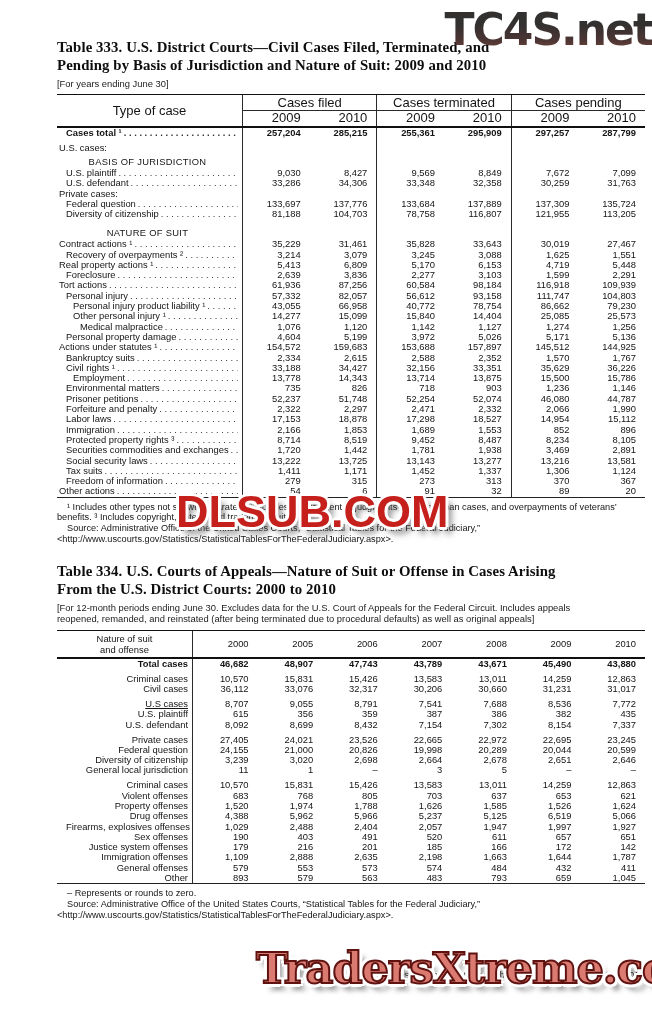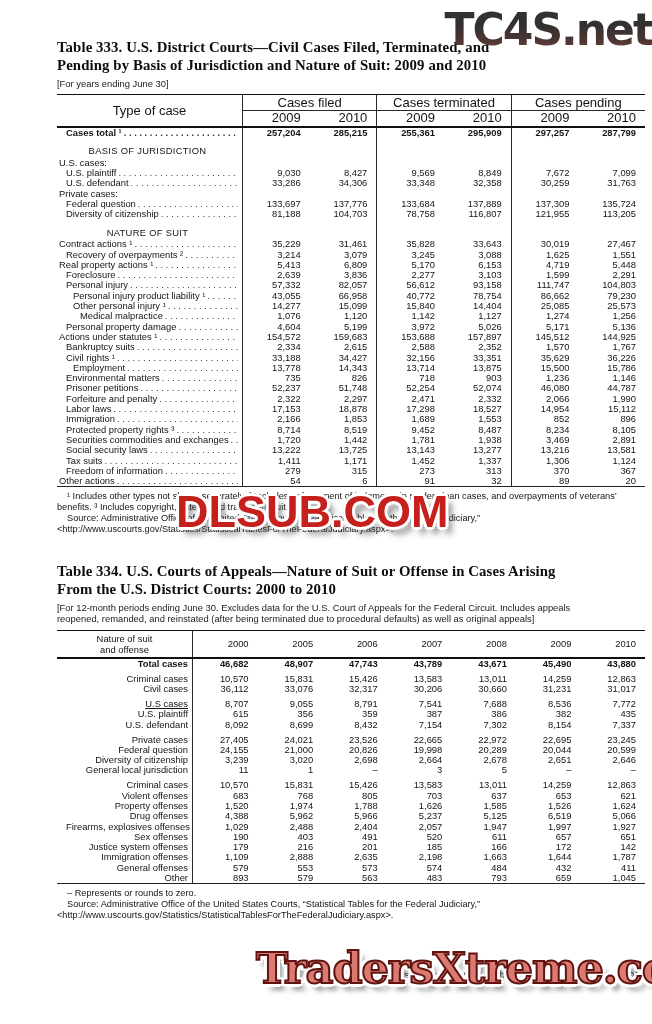--- a/index.html
+++ b/index.html
@@ -123,33 +123,33 @@
           </div>
           <div class="trow blank">
             <div class="stub"></div>
             <div class="val"></div>
             <div class="val vdiv"></div>
             <div class="val"></div>
             <div class="val vdiv"></div>
             <div class="val"></div>
             <div class="val"></div>
           </div>
+          <div class="trow">
+            <div class="stub">
+              <span class="lbl" style="padding-left: 2px;">U.S. cases:</span>
+            </div>
+            <div class="val"></div>
+            <div class="val vdiv"></div>
+            <div class="val"></div>
+            <div class="val vdiv"></div>
+            <div class="val"></div>
+            <div class="val"></div>
+          </div>
           <div class="trow section">
             <div class="stub">BASIS OF JURISDICTION</div>
-            <div class="val"></div>
-            <div class="val vdiv"></div>
-            <div class="val"></div>
-            <div class="val vdiv"></div>
-            <div class="val"></div>
-            <div class="val"></div>
-          </div>
-          <div class="trow">
-            <div class="stub">
-              <span class="lbl" style="padding-left: 2px;">U.S. cases:</span>
-            </div>
             <div class="val"></div>
             <div class="val vdiv"></div>
             <div class="val"></div>
             <div class="val vdiv"></div>
             <div class="val"></div>
             <div class="val"></div>
           </div>
           <div class="trow">
             <div class="stub">
               <span class="lbl" style="padding-left: 9px;">U.S. plaintiff</span>
@@ -267,20 +267,32 @@
             <div class="stub">
               <span class="lbl" style="padding-left: 9px;">Foreclosure</span>
               <span class="dots"></span>
             </div>
             <div class="val">2,639</div>
             <div class="val vdiv">3,836</div>
             <div class="val">2,277</div>
             <div class="val vdiv">3,103</div>
             <div class="val">1,599</div>
             <div class="val">2,291</div>
+          </div>
+          <div class="trow">
+            <div class="stub">
+              <span class="lbl" style="padding-left: 2px;">Tort actions</span>
+              <span class="dots"></span>
+            </div>
+            <div class="val">61,936</div>
+            <div class="val vdiv">87,256</div>
+            <div class="val">60,584</div>
+            <div class="val vdiv">98,184</div>
+            <div class="val">116,918</div>
+            <div class="val">109,939</div>
           </div>
           <div class="trow">
             <div class="stub">
               <span class="lbl" style="padding-left: 9px;">Personal injury</span>
               <span class="dots"></span>
             </div>
             <div class="val">57,332</div>
             <div class="val vdiv">82,057</div>
             <div class="val">56,612</div>
             <div class="val vdiv">93,158</div>

